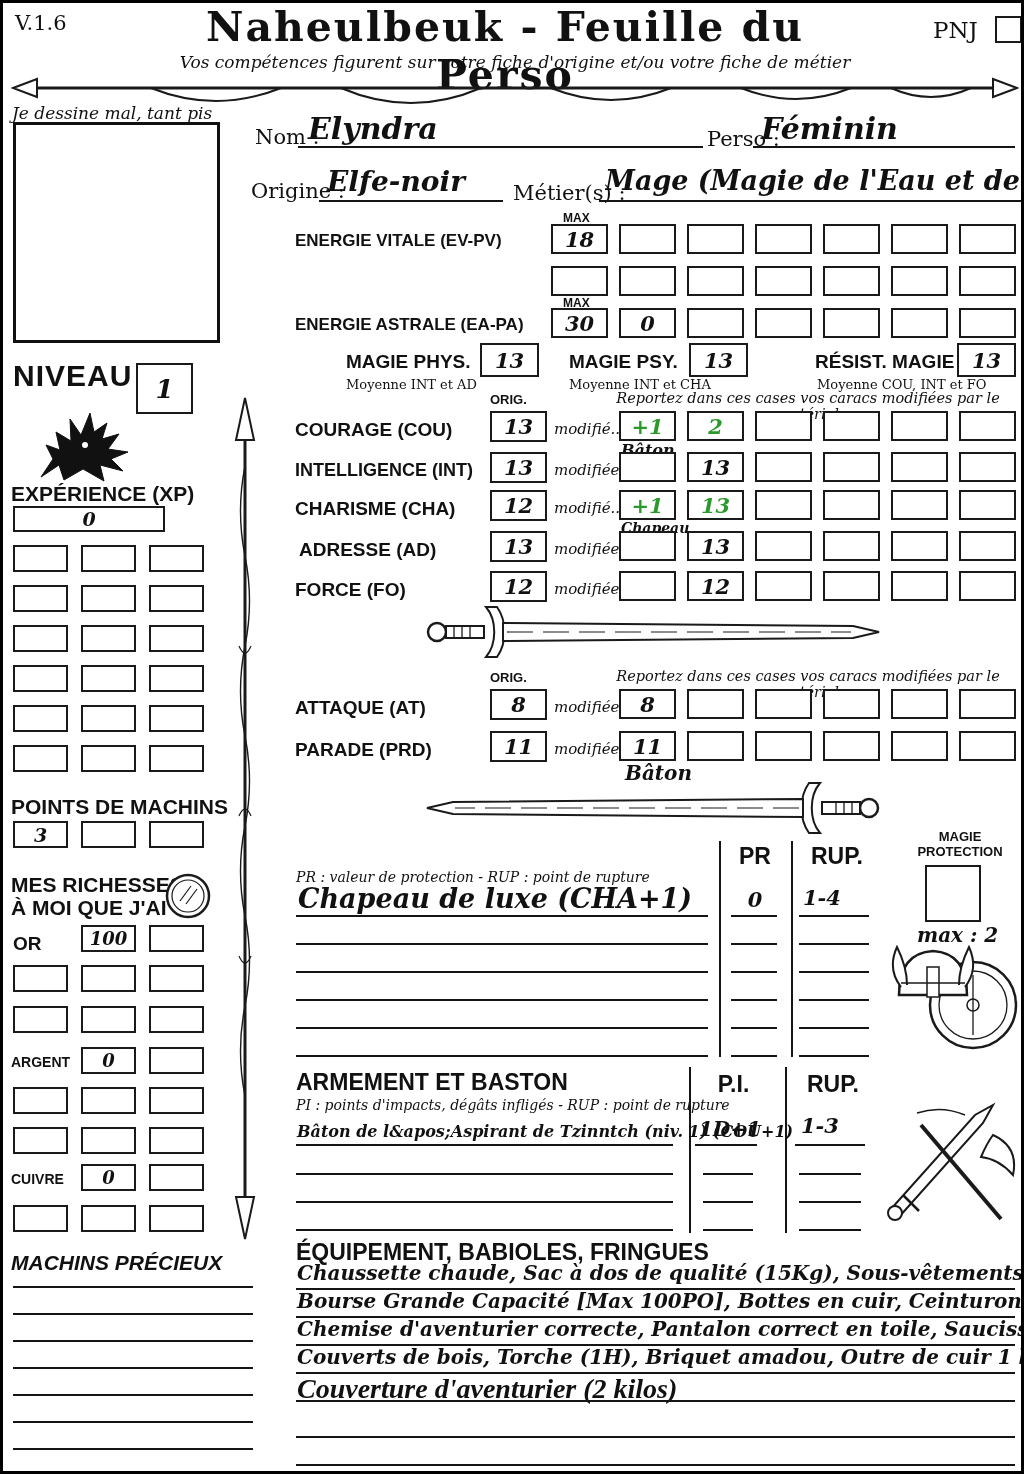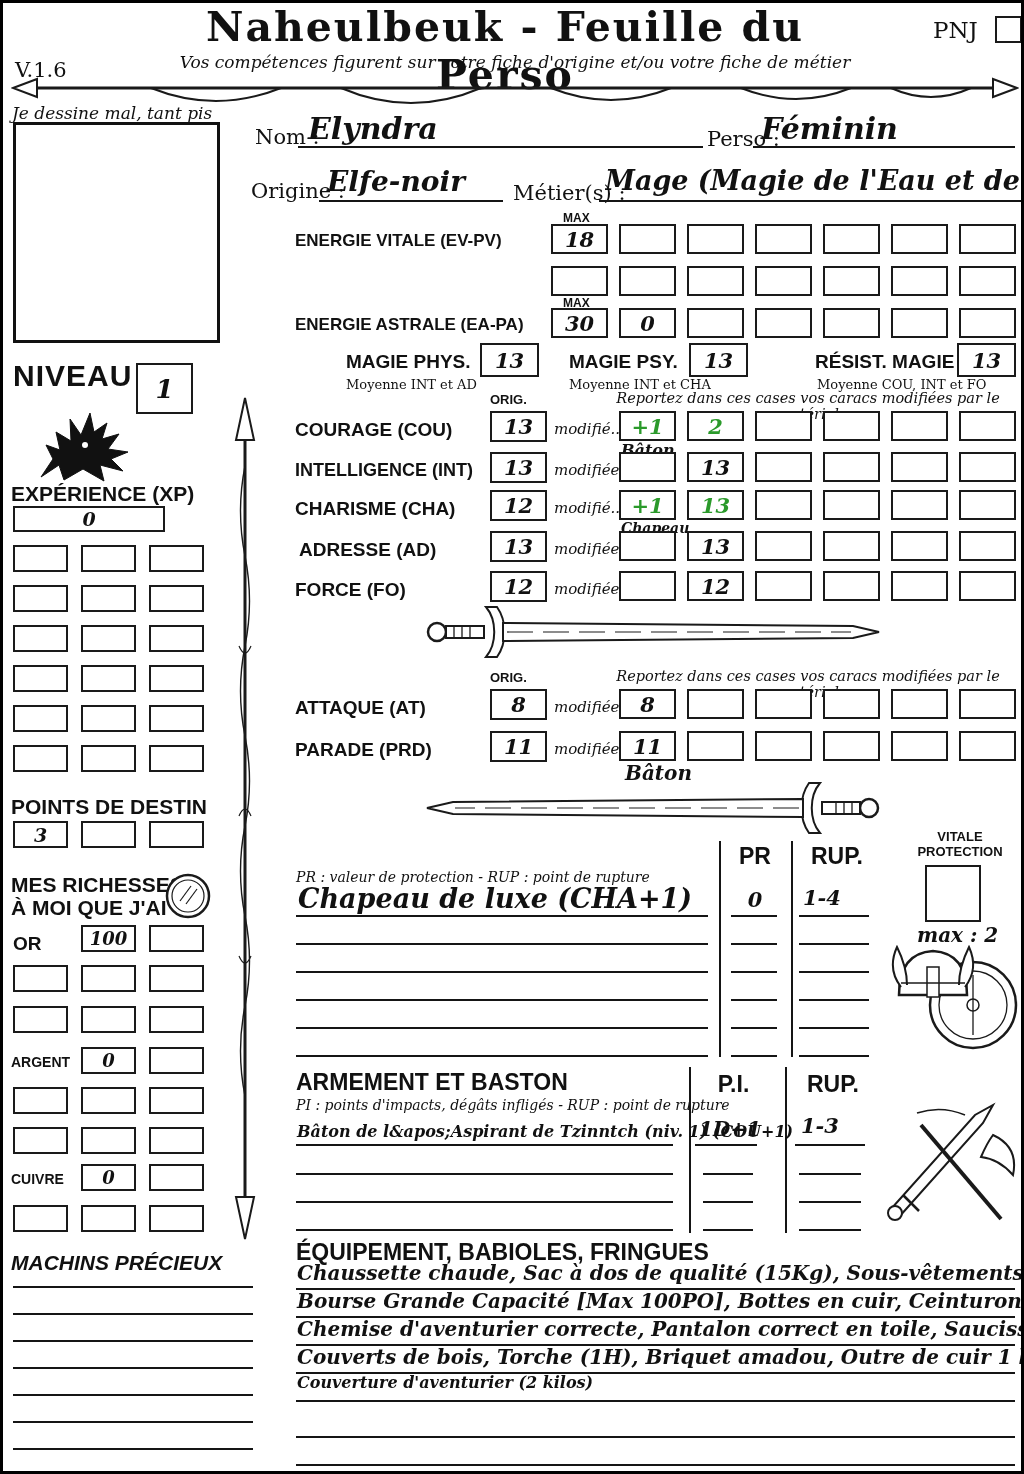--- a/index.html
+++ b/index.html
@@ -30,21 +30,21 @@
   .ul{border-bottom:2px solid #151515;}
   .vline{border-left:2px solid #151515;}
   .ctr{text-align:center;}
   svg{display:block;}
 </style>
 </head>
 <body>
 
 <div class="page">
 
-  <div class="a ser" style="left:12px;top:8px;font-size:21px;margin-top:47px;">V.1.6</div>
+  <div class="a ser" style="left:12px;top:8px;font-size:21px;">V.1.6</div>
   <div class="a ser ctr" style="left:140px;top:0px;width:724px;font-size:41px;font-weight:bold;letter-spacing:2px;">Naheulbeuk - Feuille du Perso</div>
   <div class="a ser" style="left:930px;top:14px;font-size:23px;">PNJ</div>
   <span class="a" style="left:992px;top:13px;width:27px;height:27px;border:2px solid #1a1a1a;box-sizing:border-box;"></span>
   <div class="a scr ctr" style="left:162px;top:49px;width:700px;font-size:17px;">Vos compétences figurent sur votre fiche d'origine et/ou votre fiche de métier</div>
 
   <svg class="a" style="left:8px;top:72px;" width="1008" height="32" viewBox="0 0 1008 32">
     <line x1="22" y1="13" x2="986" y2="13" stroke="#1a1a1a" stroke-width="3"></line>
     <polygon points="2,13 26,4 26,22" fill="#fff" stroke="#1a1a1a" stroke-width="2"></polygon>
     <polygon points="1006,13 982,4 982,22" fill="#fff" stroke="#1a1a1a" stroke-width="2"></polygon>
     <path d="M140,13 q65,26 130,0" fill="none" stroke="#1a1a1a" stroke-width="2"></path>
@@ -95,21 +95,21 @@
       <b></b>
       <b></b>
       <b></b>
     </div>
   <div class="a mrow" style="left:10px;top:742px;">
       <b></b>
       <b></b>
       <b></b>
     </div>
 
-  <div class="a" style="left:8px;top:792px;font-weight:bold;font-size:21px;">POINTS DE DESTIN</div>
+  <div class="a" style="left:8px;top:792px;font-weight:bold;font-size:21px;">POINTS DE MACHINS</div>
   <div class="a mrow" style="left:10px;top:818px;">
     <b>
         <span class="hv" style="font-size:19px;">3</span>
       </b>
     <b></b>
       <b></b>
   </div>
 
   <div class="a" style="left:8px;top:870px;font-weight:bold;font-size:21px;line-height:23px;">
     <div>MES RICHESSES</div>
@@ -432,21 +432,21 @@
     <i class="a ul" style="left:728px;top:996px;width:46px;"></i>
     <i class="a ul" style="left:796px;top:996px;width:70px;"></i>
   <i class="a ul" style="left:293px;top:1024px;width:412px;"></i>
     <i class="a ul" style="left:728px;top:1024px;width:46px;"></i>
     <i class="a ul" style="left:796px;top:1024px;width:70px;"></i>
   <i class="a ul" style="left:293px;top:1052px;width:412px;"></i>
     <i class="a ul" style="left:728px;top:1052px;width:46px;"></i>
     <i class="a ul" style="left:796px;top:1052px;width:70px;"></i>
 
   <div class="a lbs ctr" style="left:898px;top:826px;width:118px;line-height:15px;">
-    <div>VITALE</div>
+    <div>MAGIE</div>
     <div>PROTECTION</div>
   </div>
   <div class="a" style="left:922px;top:862px;width:56px;height:57px;border:2px solid #1a1a1a;box-sizing:border-box;"></div>
   <div class="a hand ctr" style="left:914px;top:920px;width:76px;font-size:20px;">max : 2</div>
 
   <svg class="a" style="left:884px;top:934px;" width="132" height="120" viewBox="0 0 132 120">
     <circle cx="86" cy="68" r="43" fill="#fff" stroke="#1a1a1a" stroke-width="2.5"></circle>
     <circle cx="86" cy="68" r="34" fill="none" stroke="#1a1a1a" stroke-width="1.3"></circle>
     <circle cx="86" cy="68" r="6" fill="none" stroke="#1a1a1a" stroke-width="1.5"></circle>
     <line x1="86" y1="38" x2="86" y2="98" stroke="#1a1a1a" stroke-width="1.3"></line>
@@ -493,18 +493,18 @@
   <div class="a h1" style="left:293px;top:1236px;">ÉQUIPEMENT, BABIOLES, FRINGUES</div>
 
   <div class="a hand" style="left:294px;top:1258px;font-size:20px;">Chaussette chaude, Sac à dos de qualité (15Kg), Sous-vêtements, Écuelle</div>
   <i class="a ul" style="left:293px;top:1285px;width:719px;"></i>
   <div class="a hand" style="left:294px;top:1286px;font-size:20px;">Bourse Grande Capacité [Max 100PO], Bottes en cuir, Ceinturon cuir</div>
   <i class="a ul" style="left:293px;top:1313px;width:719px;"></i>
   <div class="a hand" style="left:294px;top:1314px;font-size:20px;">Chemise d'aventurier correcte, Pantalon correct en toile, Saucisson</div>
   <i class="a ul" style="left:293px;top:1341px;width:719px;"></i>
   <div class="a hand" style="left:294px;top:1342px;font-size:20px;">Couverts de bois, Torche (1H), Briquet amadou, Outre de cuir 1 litre</div>
   <i class="a ul" style="left:293px;top:1369px;width:719px;"></i>
-  <div class="a hand" style="left:294px;top:1370px;font-size:16px;">Couverture d'aventurier (2 kilos)</div>
+  <div class="a hand" style="left:294px;top:1370px;font-size:28px;font-family:Liberation Serif, serif;">Couverture d'aventurier (2 kilos)</div>
   <i class="a ul" style="left:293px;top:1397px;width:719px;"></i>
   <i class="a ul" style="left:293px;top:1433px;width:719px;"></i>
   <i class="a ul" style="left:293px;top:1461px;width:719px;"></i>
 
 </div>
 
 </body></html>

